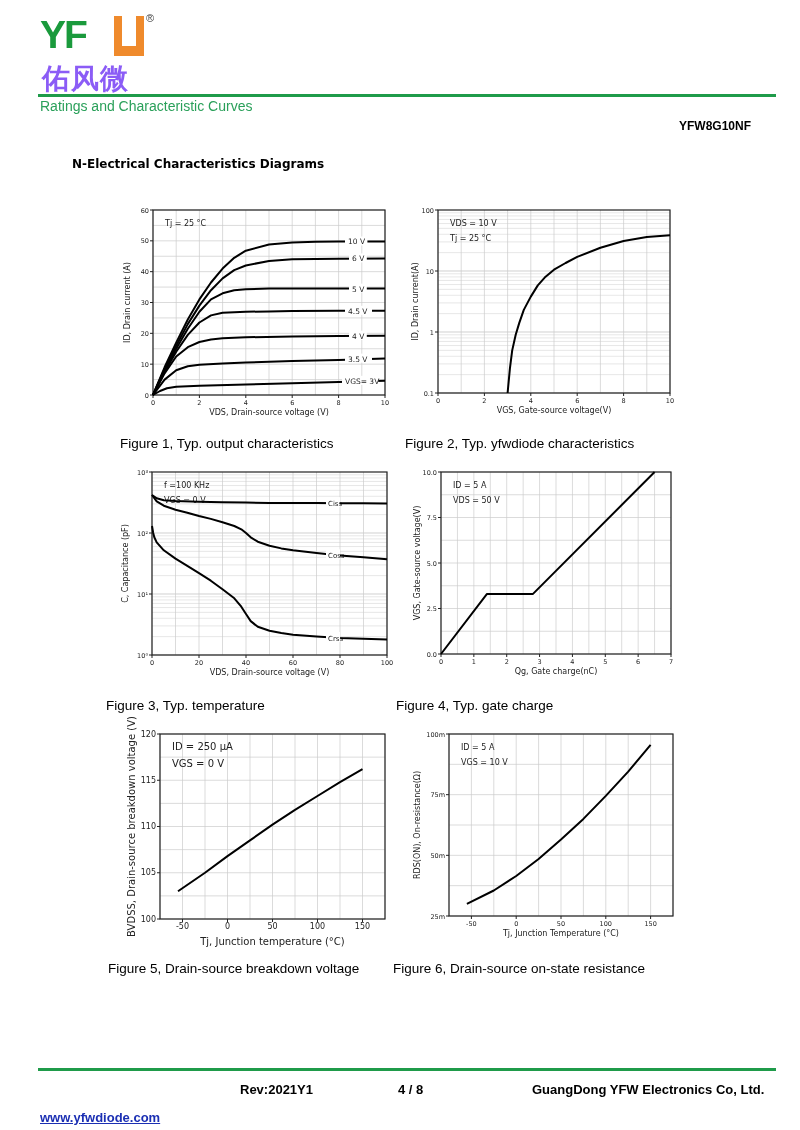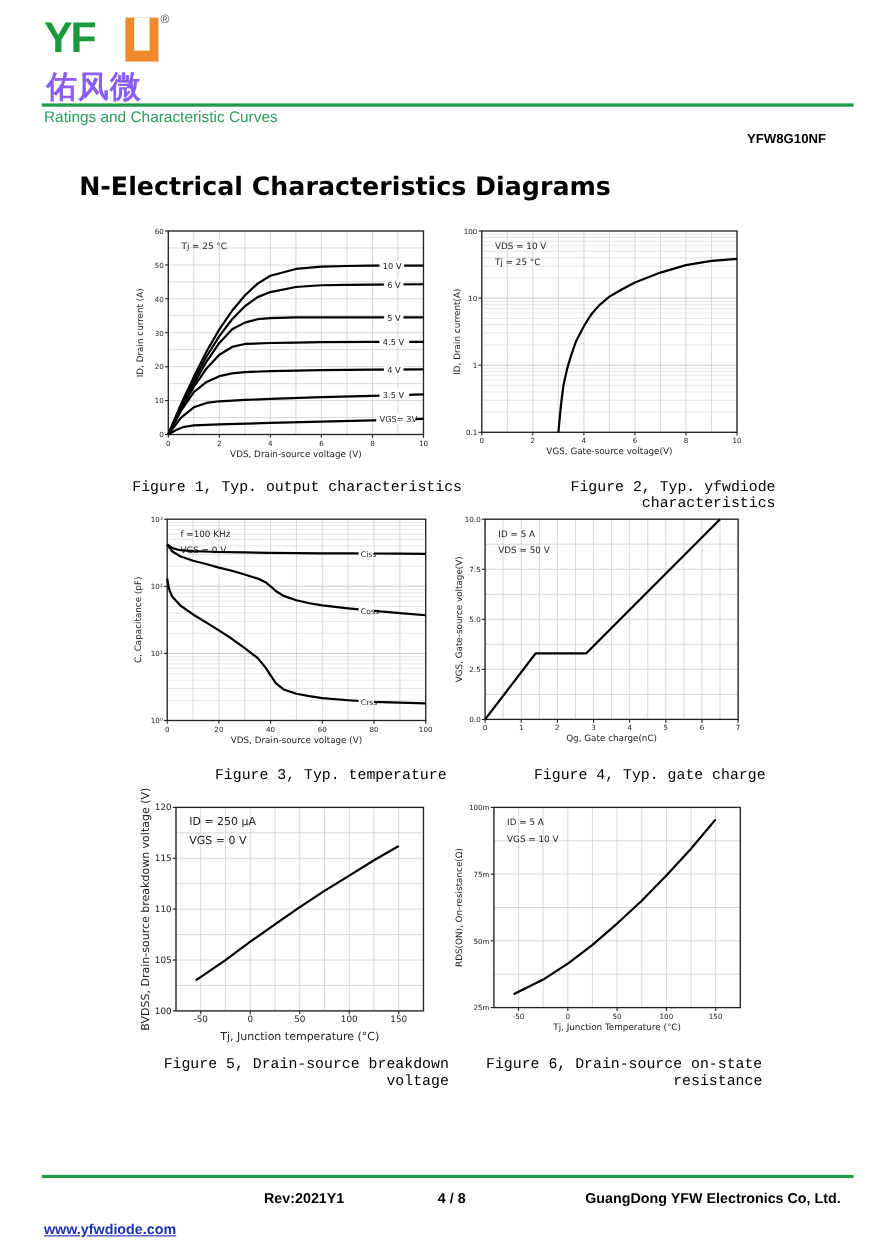--- a/index.html
+++ b/index.html
@@ -6,24 +6,24 @@
   body { width:800px; height:1130px; position:relative; overflow:hidden; font-family:"Liberation Sans", sans-serif; color:#000; }
   .logo { position:absolute; left:40px; top:10px; width:130px; height:82px; }
   .logo-letters { position:absolute; left:0; top:0; font-family:"Liberation Sans", sans-serif; font-weight:bold; font-size:39px; letter-spacing:-2px; line-height:50px; color:#1a9a3c; }
   .logo-u { position:absolute; left:74px; top:6px; width:30px; height:40px; background:#ef8a2c; }
   .logo-u:after { content:""; position:absolute; left:8px; top:0; width:14px; height:30px; background:#fff; }
   .logo-reg { position:absolute; left:106px; top:2px; font-size:11px; color:#444; }
   .logo-cn { position:absolute; left:2px; top:50px; font-size:28px; font-weight:bold; letter-spacing:1px; color:#8b5cf6; font-family:"DejaVu Sans", sans-serif; }
   .part-no { position:absolute; right:49px; top:75px; font-weight:bold; font-size:12px;margin-top:44px; }
   .hdr-rule { position:absolute; left:38px; right:24px; top:94px; height:3px; background:#1f9b4a; }
   .subtitle { position:absolute; left:40px; top:98px; font-size:14px; font-weight:normal; color:#2aa05a; }
-  .section-title { position:absolute; left:72px; top:157px; font-size:23px; font-weight:bold; font-family:"DejaVu Sans", sans-serif; }
+  .section-title { position:absolute; left:72px; top:157px; font-size:12px; font-weight:bold; font-family:"DejaVu Sans", sans-serif; }
   svg.chart { position:absolute; left:0; top:0; width:800px; height:1130px; }
   svg text { font-family:"DejaVu Sans", sans-serif; fill:#222; }
-  .caption { position:absolute; font-family:Liberation Mono, monospace; font-size:13.5px; text-align:right; width:300px; }
+  .caption { position:absolute; font-family:Liberation Sans, sans-serif; font-size:13.5px; text-align:left; width:300px; }
   .ftr-rule { position:absolute; left:38px; right:24px; top:1068px; height:3px; background:#1f9b4a; }
   .ftr { position:absolute; top:1082px; font-size:13px; font-weight:bold; }
   .ftr a { color:#1b2fb3; text-decoration:underline; }
 </style>
 </head>
 <body>
 
 <div class="logo">
   <div class="logo-letters">YF</div>
   <div class="logo-u"></div>

